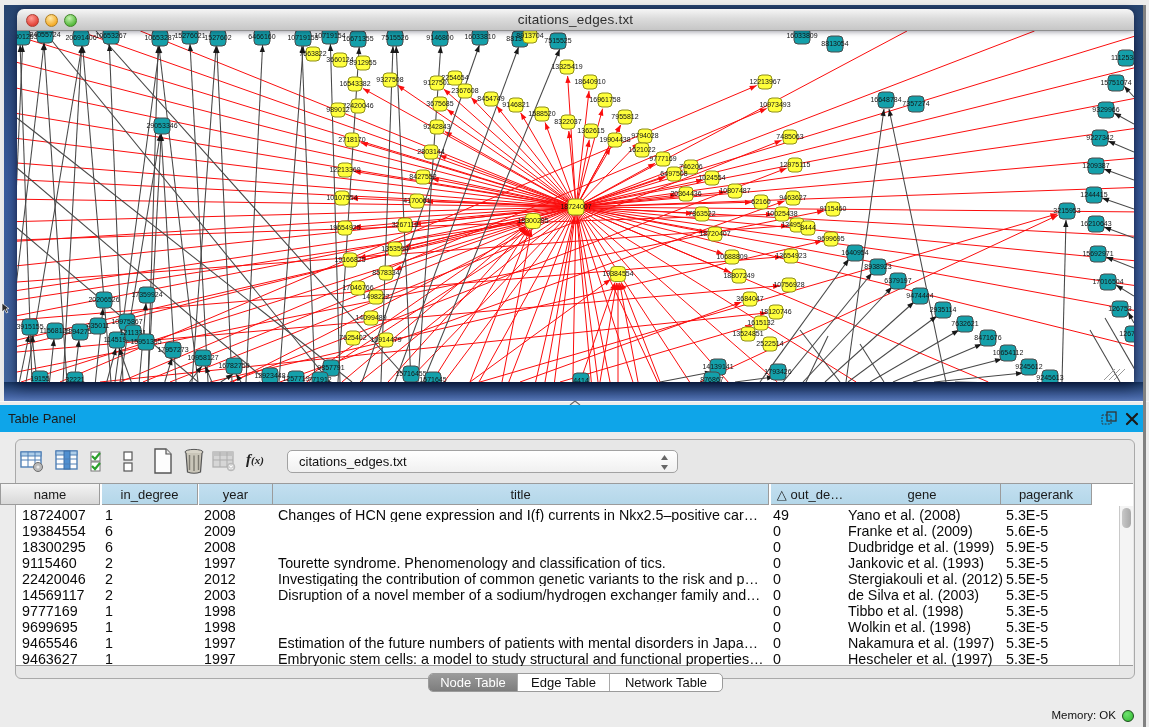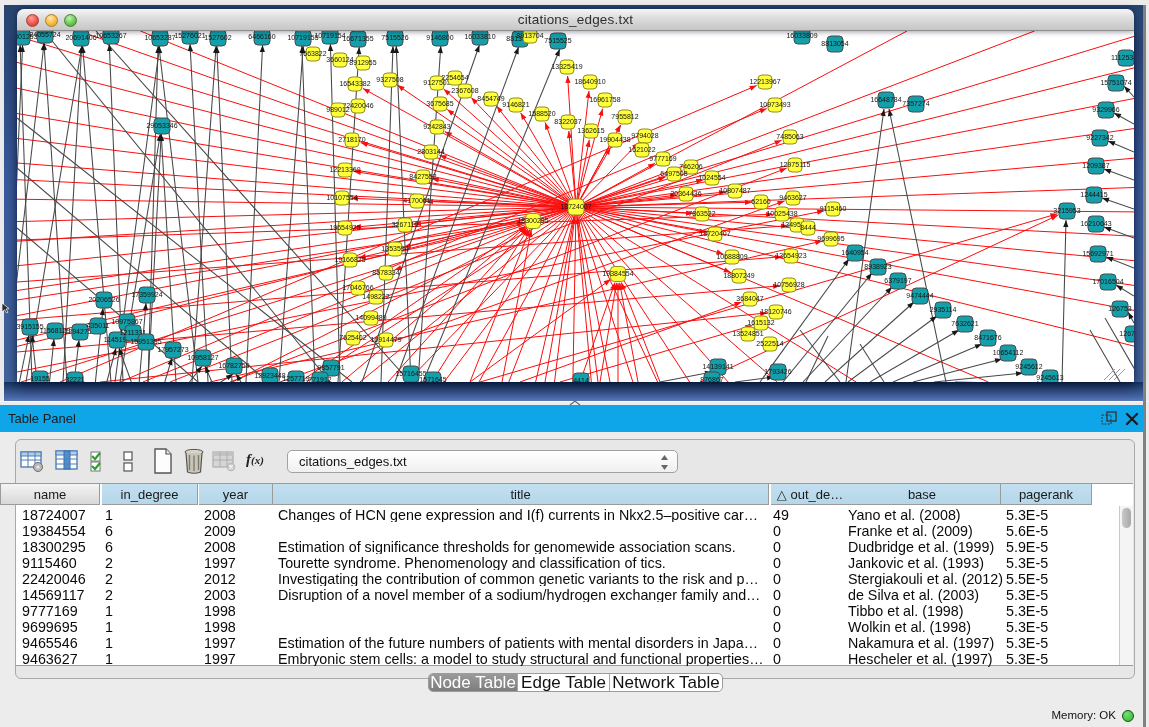--- a/index.html
+++ b/index.html
@@ -26,21 +26,21 @@
 .th{position:absolute;top:483px;height:22px;background:linear-gradient(180deg,#c3dff0,#b4d7e9);border:1px solid #9b9b9b;border-left:none;font-size:13px;color:#1a1a1a;text-align:center;line-height:21px}
 .th.grey{background:linear-gradient(180deg,#f4f4f4,#d8d8d8);border-left:1px solid #9b9b9b}
 .trow{position:absolute;left:0;width:1133px;height:16px;font-size:14.3px;color:#0a0a0a;white-space:nowrap}
 .trow span{position:absolute;top:3px;line-height:1}
 .trow span.tt{max-width:486px;overflow:hidden;display:inline-block;text-overflow:ellipsis}
 
 #sbar{left:1119px;top:506px;width:14px;height:159px;background:#f4f4f4;border-left:1px solid #c9c9c9}
 #sthumb{left:1121.5px;top:508px;width:9px;height:20px;background:linear-gradient(90deg,#c8c8c8,#a8a8a8);border-radius:5px}
 
 #seg{left:428px;top:673px;width:295px;height:19px;background:#fff;border:1px solid #9b9b9b;border-radius:5px;display:flex;overflow:hidden}
-#seg div{text-align:center;font-size:17px;line-height:18px;color:#111;border-right:1px solid #a8a8a8}
+#seg div{text-align:center;font-size:13px;line-height:18px;color:#111;border-right:1px solid #a8a8a8}
 #seg div:nth-child(1){width:89px}#seg div:nth-child(2){width:92px}#seg div:nth-child(3){width:112px}
 #seg div:last-child{border-right:none}
 #seg .sel{background:linear-gradient(180deg,#9a9a9a,#7d7d7d);color:#fff}
 #mem{font-size:11.5px;color:#111;white-space:nowrap}
 #memdot{left:1122px;top:710px;width:12px;height:12px;border-radius:50%;background:radial-gradient(circle at 38% 32%,#6fe26f,#2eb82e);border:1.5px solid #1c4d1c}
 #redge{left:1143px;top:5px;width:3px;height:722px;background:#818181}
 .icon{position:absolute}
 </style></head>
 <body>
 <div id="ws" class="abs"></div>
@@ -748,21 +748,21 @@
       <path d="M4.5 15 L8 10 L1 10 Z" fill="#666"></path>
 </svg>
   </div>
 
 <div id="tablewrap" class="abs"></div>
 <div class="th grey abs" style="left:0;width:100px">name</div>
 <div class="th abs" style="left:102px;width:96px">in_degree</div>
 <div class="th abs" style="left:199px;width:74px">year</div>
 <div class="th abs" style="left:273px;width:496px">title</div>
 <div class="th abs" style="left:771px;width:75px;text-align:center;padding-left:4px">△ out_de…</div>
-<div class="th abs" style="left:844px;width:157px">base</div>
+<div class="th abs" style="left:844px;width:157px">gene</div>
 <div class="th abs" style="left:1001px;width:91px">pagerank</div>
 <div class="trow" style="top:505px">
     <span style="left:22px">18724007</span>
     <span style="left:105px">1</span>
     <span style="left:204px">2008</span>
     <span class="tt" style="left:278px">Changes of HCN gene expression and I(f) currents in Nkx2.5–positive cardiomyoc…</span>
     <span style="left:773px">49</span>
     <span style="left:848px">Yano et al. (2008)</span>
     <span style="left:1006px">5.3E-5</span>
   </div>
@@ -771,21 +771,20 @@
     <span style="left:105px">6</span>
     <span style="left:204px">2009</span>
     <span style="left:773px">0</span>
     <span style="left:848px">Franke et al. (2009)</span>
     <span style="left:1006px">5.6E-5</span>
   </div>
 <div class="trow" style="top:537px">
     <span style="left:22px">18300295</span>
     <span style="left:105px">6</span>
     <span style="left:204px">2008</span>
-    <span class="tt" style="left:278px">Estimation of significance thresholds for genomewide association scans.</span>
     <span style="left:773px">0</span>
     <span style="left:848px">Dudbridge et al. (1999)</span>
     <span style="left:1006px">5.9E-5</span>
   </div>
 <div class="trow" style="top:553px">
     <span style="left:22px">9115460</span>
     <span style="left:105px">2</span>
     <span style="left:204px">1997</span>
     <span class="tt" style="left:278px">Tourette syndrome. Phenomenology and classification of tics.</span>
     <span style="left:773px">0</span>

